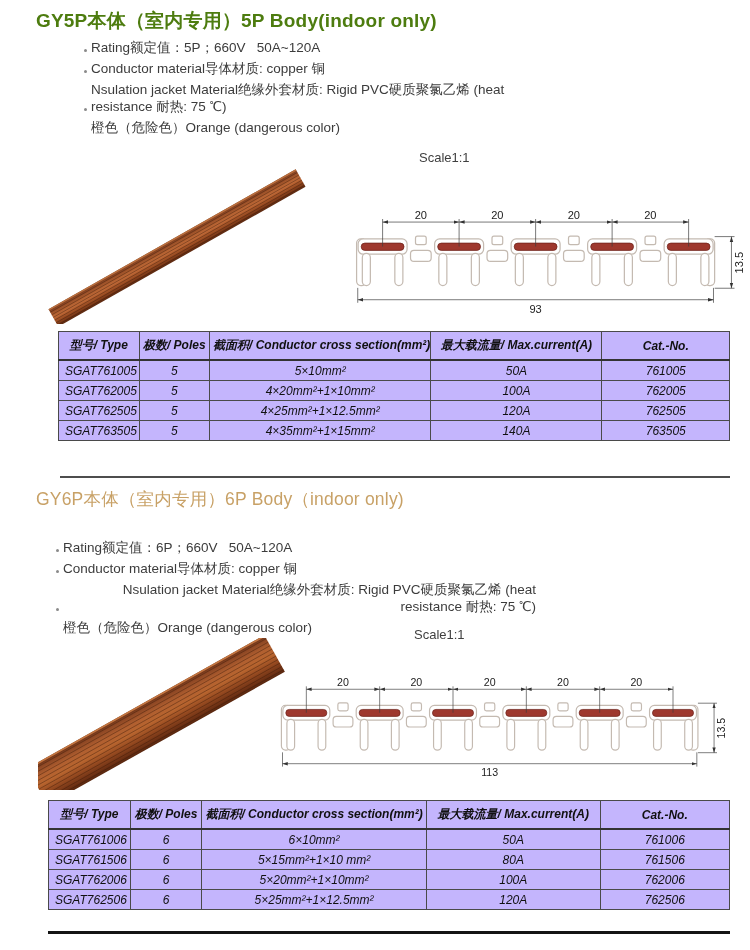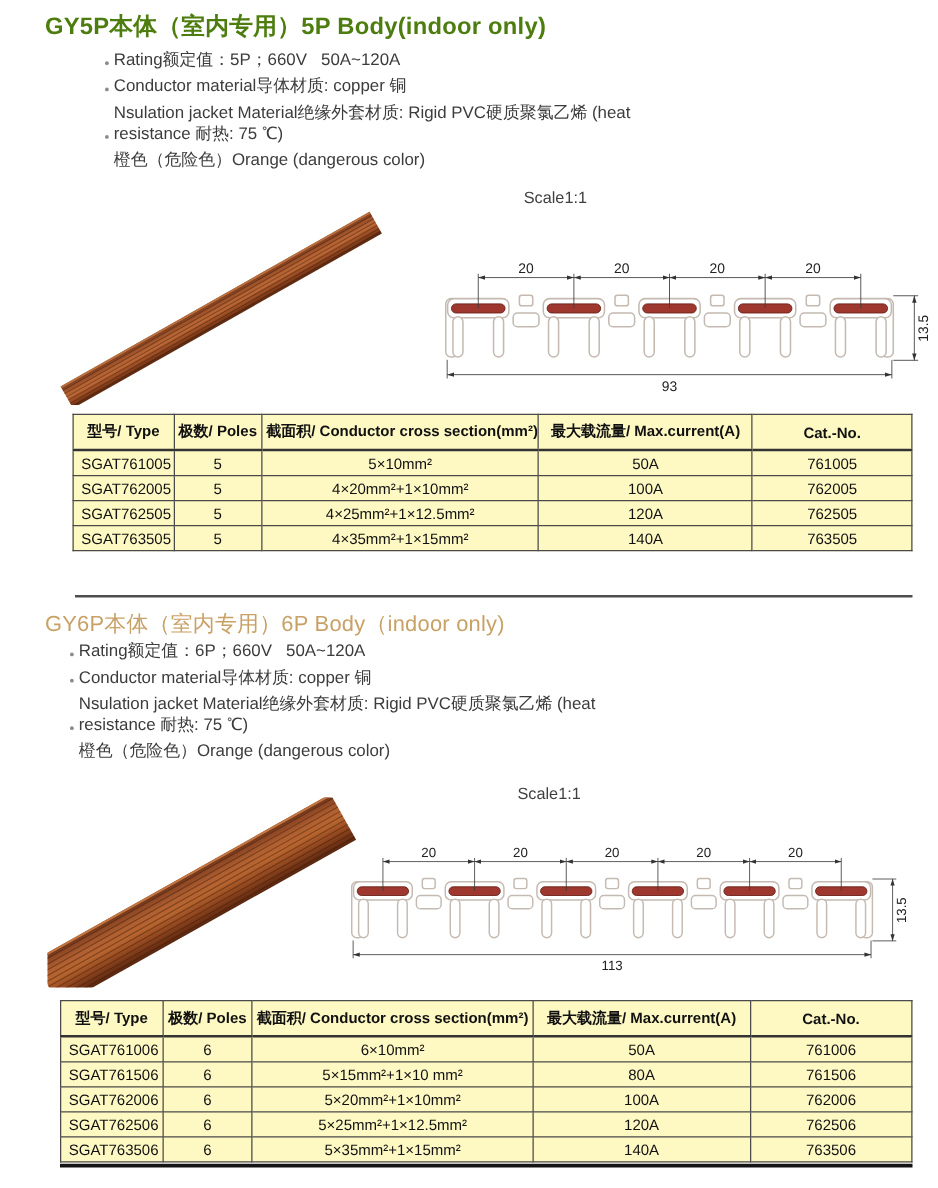--- a/index.html
+++ b/index.html
@@ -19,21 +19,21 @@
 
   .photo { position:absolute; }
   .diagram { position:absolute; }
 
   
   .ol { fill:#ffffff; stroke:#c4bab1; stroke-width:0.32; }
   .rb { fill:#9e382e; stroke:#6f241c; stroke-width:0.2; }
   .dl { stroke:#3c3c3c; stroke-width:0.18; fill:none; }
   .dt { font-size:2.9px; fill:#222; }
 
-  .spec-table { position:absolute; border-collapse:collapse; table-layout:fixed; font-size:12px; color:#111; background:#fef9c3; }
+  .spec-table { position:absolute; border-collapse:collapse; table-layout:fixed; font-size:12px; color:#111; background:#c4b5fd;font-style:italic; }
   .spec-table th, .spec-table td { border:1px solid #4a4a4a; text-align:center; overflow:hidden; white-space:nowrap; }
   .spec-table th { font-weight:600; padding:5px 3px; border-bottom:2px solid #333; }
   .spec-table td { padding:2.5px 3px; }
   .spec-table { border:1.5px solid #333; }
   .spec-table td.cell-type { text-align:left; padding-left:6px; }
 
   .divider { position:absolute; height:2px; background:#4e4e4e; }
   .bottom-rule { position:absolute; height:3px; background:#141414; }
 
   .cu-line { stroke:rgba(52,22,8,0.45); stroke-width:0.8; }
@@ -190,21 +190,21 @@
         <td>140A</td>
         <td>763505</td>
       </tr>
     </tbody>
   </table>
 
   <div class="divider" style="left:60px; top:476px; width:670px;"></div>
 
   <h2 class="sec-title secondary" style="top:487px;">GY6P本体（室内专用）6P Body（indoor only)</h2>
 
-  <ul class="spec-list" style="top:513px;">
+  <ul class="spec-list" style="top:540px;text-align:right;">
     <li class="spec-item">
         <span class="dot"></span>
         <span>Rating额定值：6P；660V&nbsp;&nbsp;&nbsp;50A~120A</span>
       </li>
     <li class="spec-item">
         <span class="dot"></span>
         <span>Conductor material导体材质: copper 铜</span>
       </li>
     <li class="spec-item">
         <span class="dot"></span>
@@ -344,25 +344,18 @@
         <td>100A</td>
         <td>762006</td>
       </tr>
       <tr>
         <td class="cell-type">SGAT762506</td>
         <td>6</td>
         <td>5×25mm²+1×12.5mm²</td>
         <td>120A</td>
         <td>762506</td>
       </tr>
-      <tr>
-        <td class="cell-type">SGAT763506</td>
-        <td>6</td>
-        <td>5×35mm²+1×15mm²</td>
-        <td>140A</td>
-        <td>763506</td>
-      </tr>
     </tbody>
   </table>
 
   <div class="bottom-rule" style="left:48px; top:931px; width:682px;"></div>
 
 </div>
 
 </body></html>

